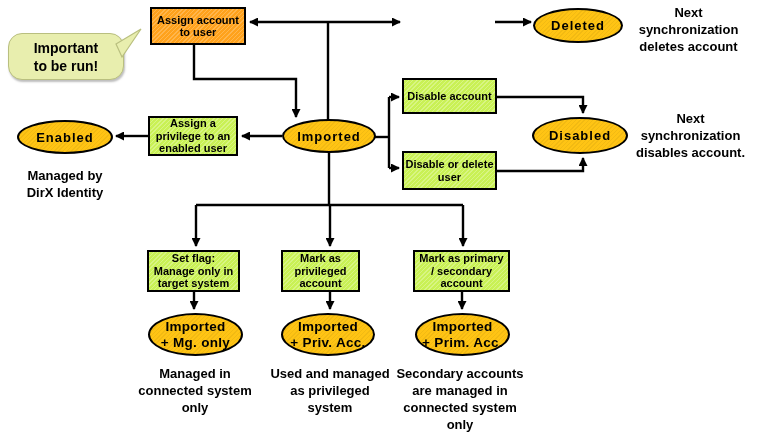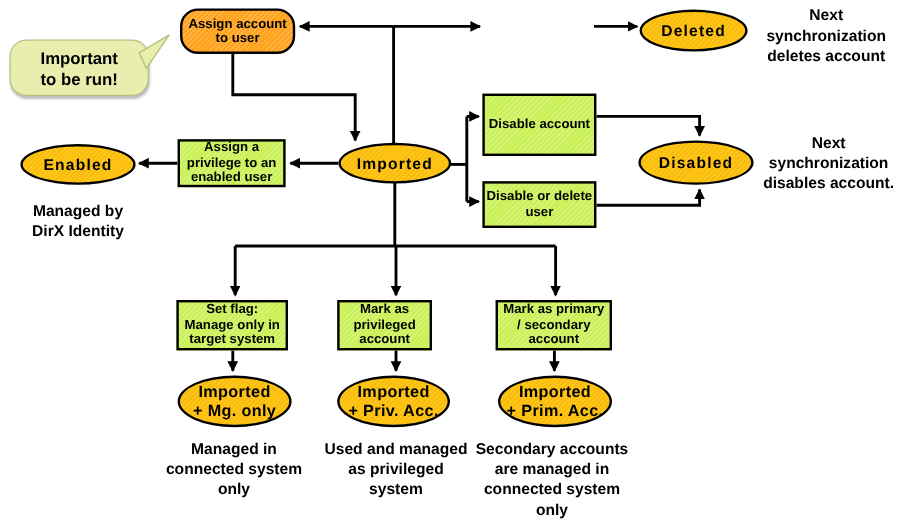--- a/index.html
+++ b/index.html
@@ -100,26 +100,26 @@
       <path class="edge" d="M462,292 L462,309" marker-end="url(#ah)"></path>
     </g>
   </svg>
 
   <div class="node callout" style="left:8px;top:33px;width:116px;height:47px;">Important
 to be run!</div>
   <svg class="toplayer" width="160" height="70">
     <polygon points="116,44 141,29 122,57" fill="#e8eeae" stroke="#b9bf7f" stroke-width="1.2"></polygon>
   </svg>
 
-  <div class="node box highlight" style="left:150px;top:7px;width:96px;height:38px;border-radius:15px;">Assign account
+  <div class="node box highlight" style="left:150px;top:7px;width:96px;height:38px;">Assign account
 to user</div>
   <div class="node box" style="left:148px;top:116px;width:90px;height:40px;">Assign a
 privilege to an
 enabled user</div>
-  <div class="node box" style="left:402px;top:78px;width:95px;height:52px;">Disable account</div>
+  <div class="node box" style="left:402px;top:78px;width:95px;height:36px;">Disable account</div>
   <div class="node box" style="left:147px;top:250px;width:93px;height:42px;">Set flag:
 Manage only in
 target system</div>
   <div class="node box" style="left:402px;top:151px;width:95px;height:39px;">Disable or delete
 user</div>
   <div class="node box" style="left:281px;top:250px;width:79px;height:42px;">Mark as
 privileged
 account</div>
   <div class="node box" style="left:413px;top:250px;width:97px;height:42px;">Mark as primary
 / secondary

